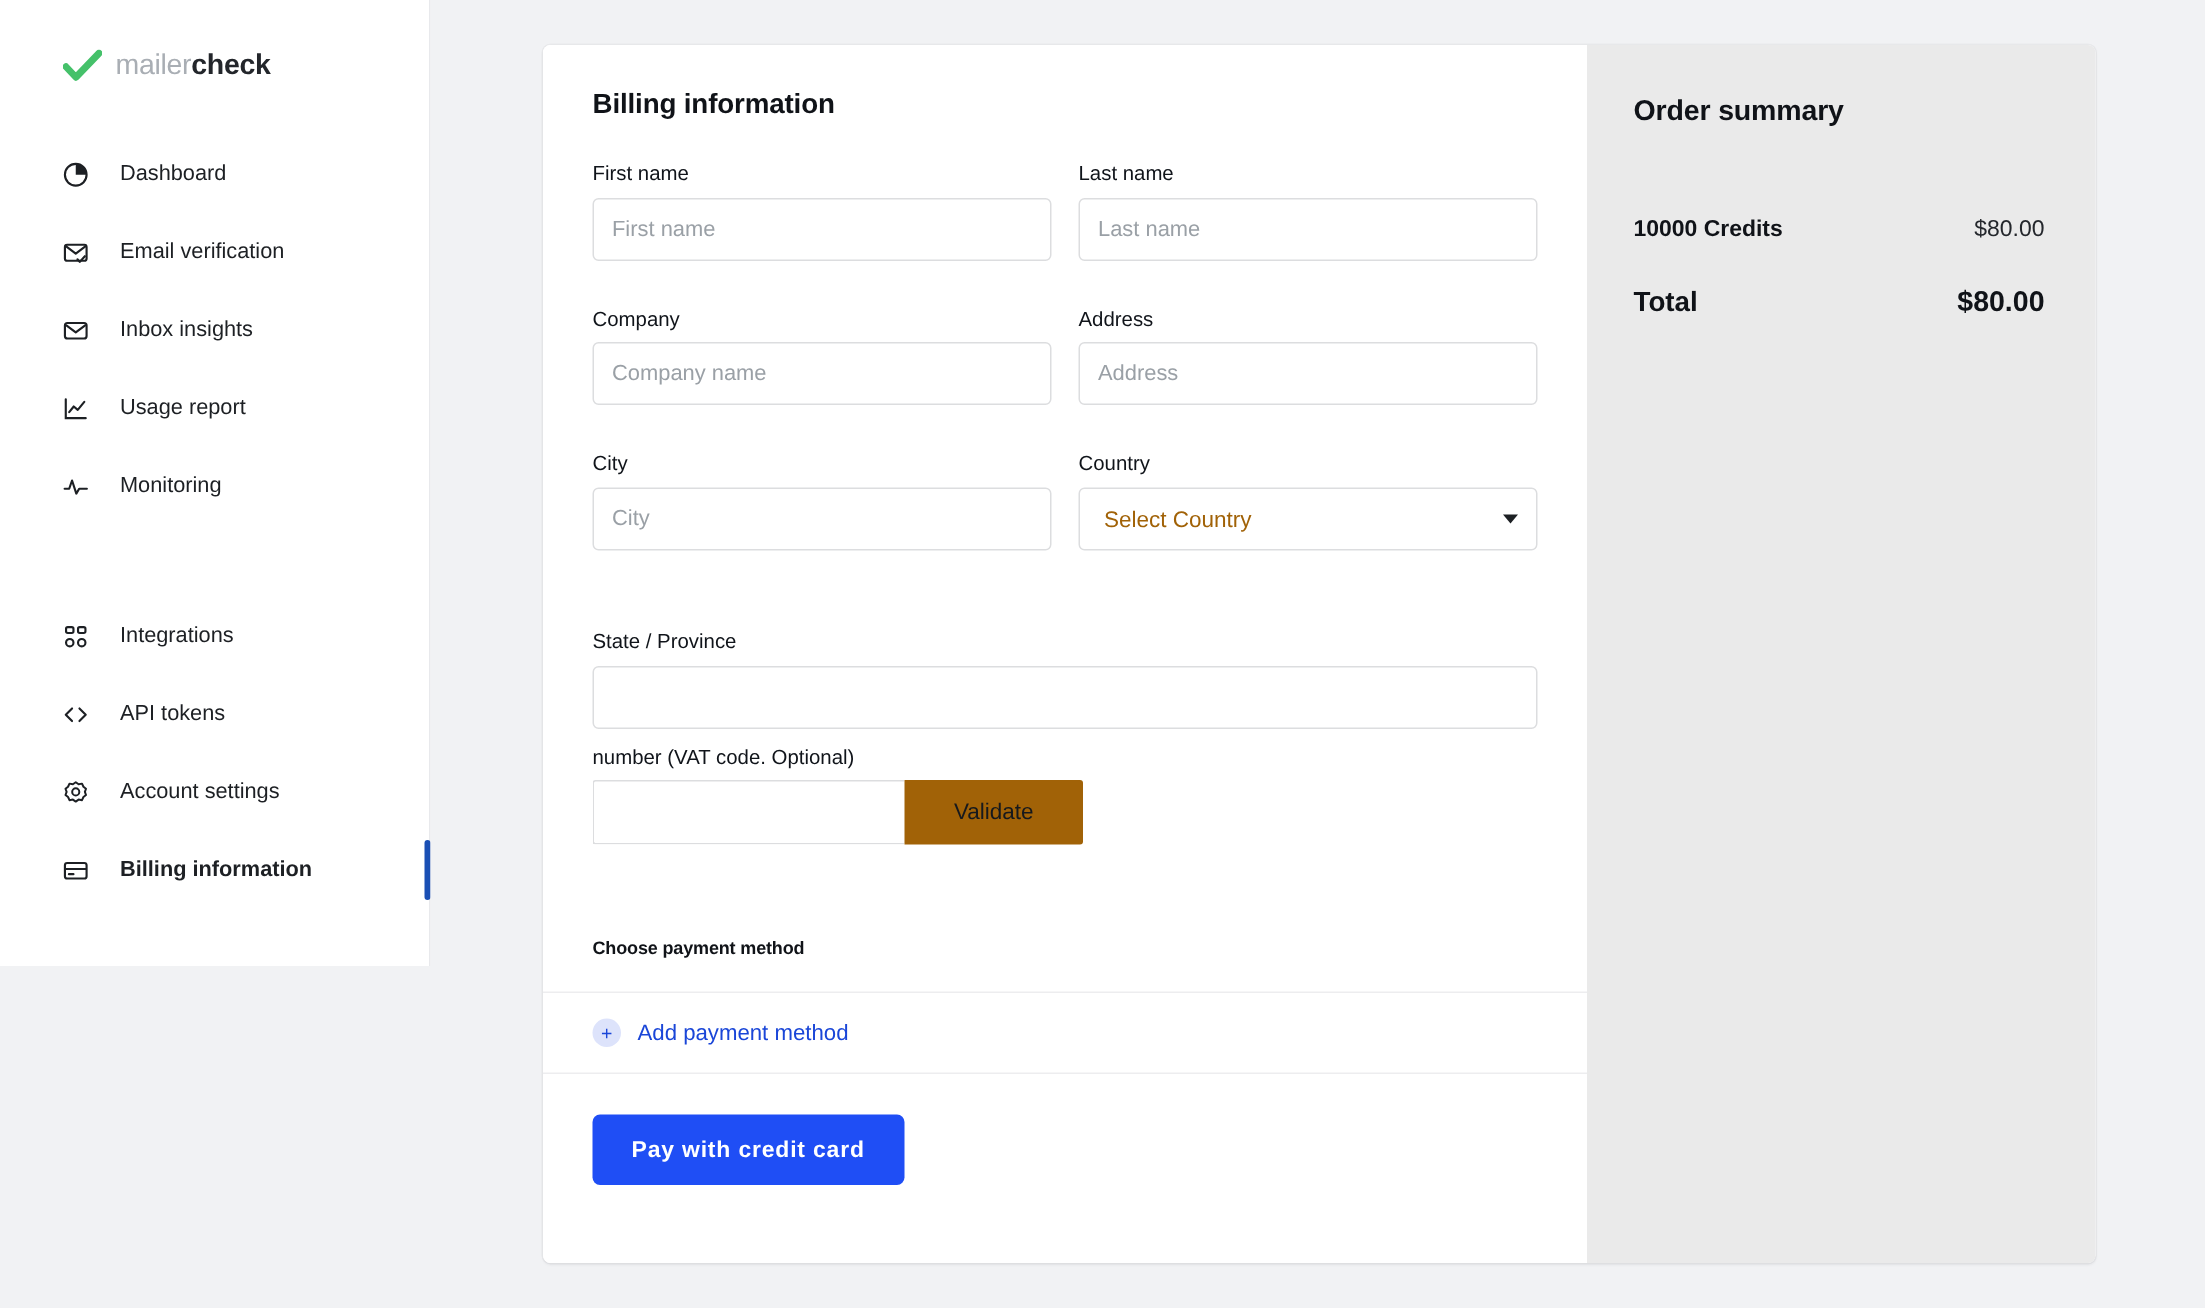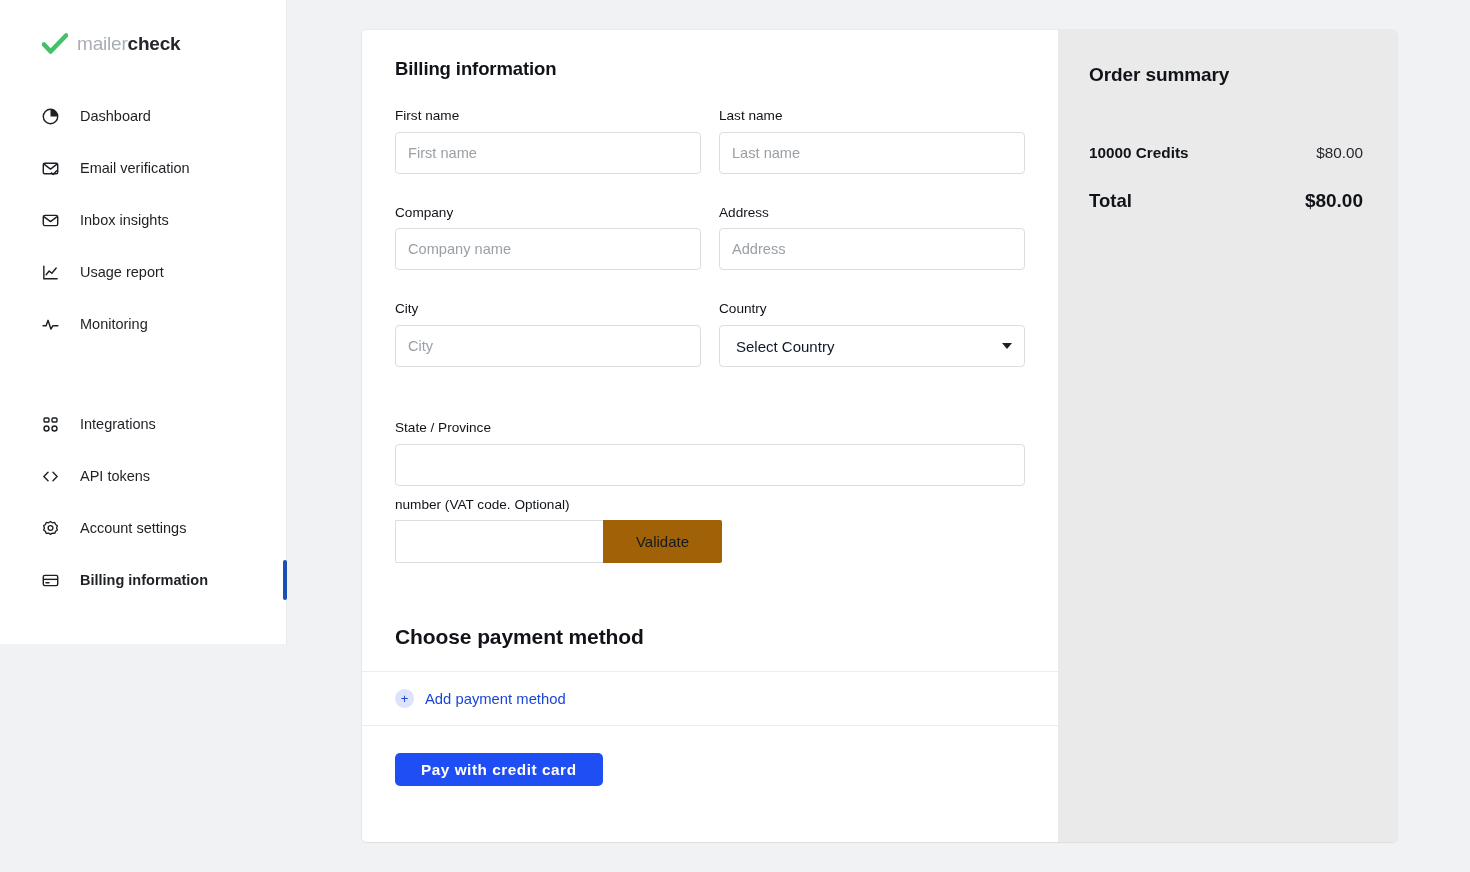--- a/index.html
+++ b/index.html
@@ -117,21 +117,21 @@
 
   .select-wrap { position: relative; }
   .select-box {
     width: 100%; height: 42px;
     border: 1px solid #dcdddf;
     border-radius: 4px;
     background: #fff;
     display: flex; align-items: center;
     padding: 0 28px 0 16px;
     font-size: 15px;
-    color: #0f172a;
+    color: #a16207;
     cursor: pointer;
   }
   .caret {
     position: absolute;
     right: 13px; top: 50%;
     transform: translateY(-50%);
     width: 0; height: 0;
     border-left: 5.5px solid transparent;
     border-right: 5.5px solid transparent;
     border-top: 6.5px solid #1d2024;
@@ -161,21 +161,21 @@
     border-radius: 0 2px 2px 0;
     font-size: 15px;
     color: #16191d;
     cursor: pointer;
     font-family: "Liberation Sans", sans-serif;
   }
 
   h2.pay-title {
     margin: 0;
     padding: 52px 49px 22px 33px;
-    font-size: 21px;
+    font-size: 12px;
     font-weight: 700;
     color: #101318;
     letter-spacing: -0.1px;
   }
   .divider { height: 1px; background: #ededef; width: 100%; }
   .add-pm-row {
     display: flex; align-items: center; gap: 11px;
     height: 53px;
     padding: 0 33px;
     cursor: pointer;
@@ -187,21 +187,21 @@
     color: #1a46d8;
     display: flex; align-items: center; justify-content: center;
     font-size: 13px; line-height: 1;
     font-weight: 500;
     flex: 0 0 19px;
   }
   .add-pm-label { color: #1a46d8; font-size: 14.8px; }
 
   .pay-area { padding: 27px 33px 0 33px; }
   .pay-btn {
-    height: 33px;
+    height: 47px;
     padding: 0 26px;
     background: #1f4ef5;
     color: #ffffff;
     border: none;
     border-radius: 5px;
     font-size: 15.3px;
     font-weight: 700;
     letter-spacing: 0.55px;
     cursor: pointer;
     font-family: "Liberation Sans", sans-serif;

